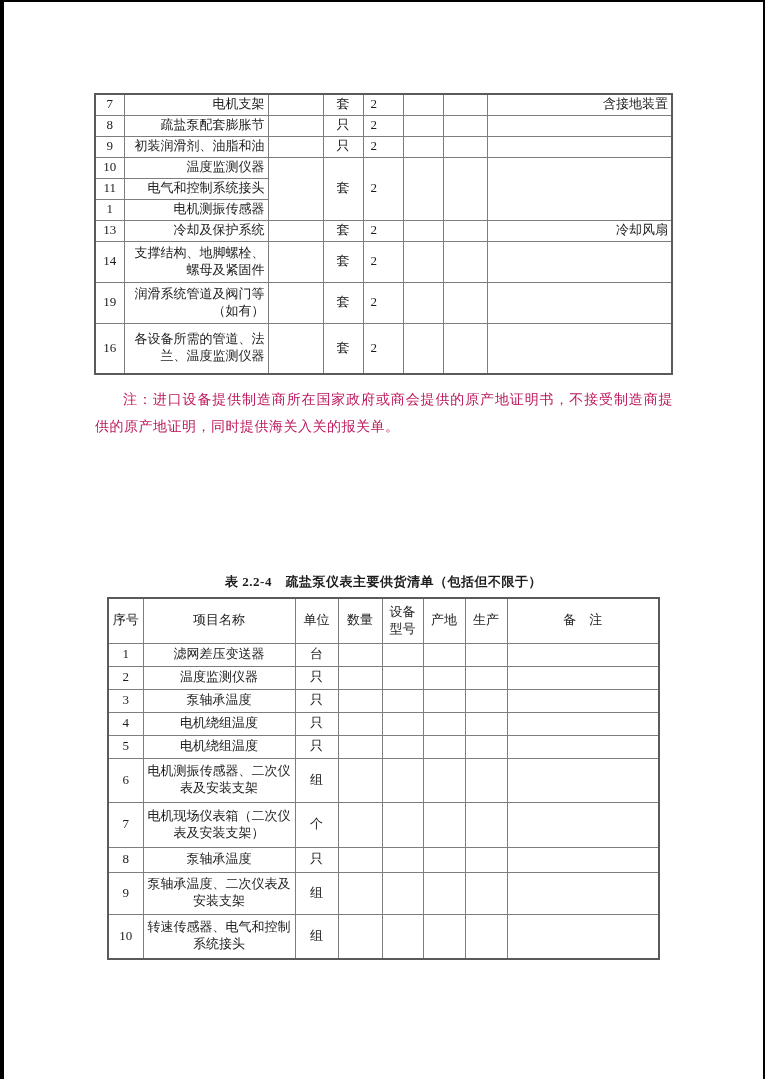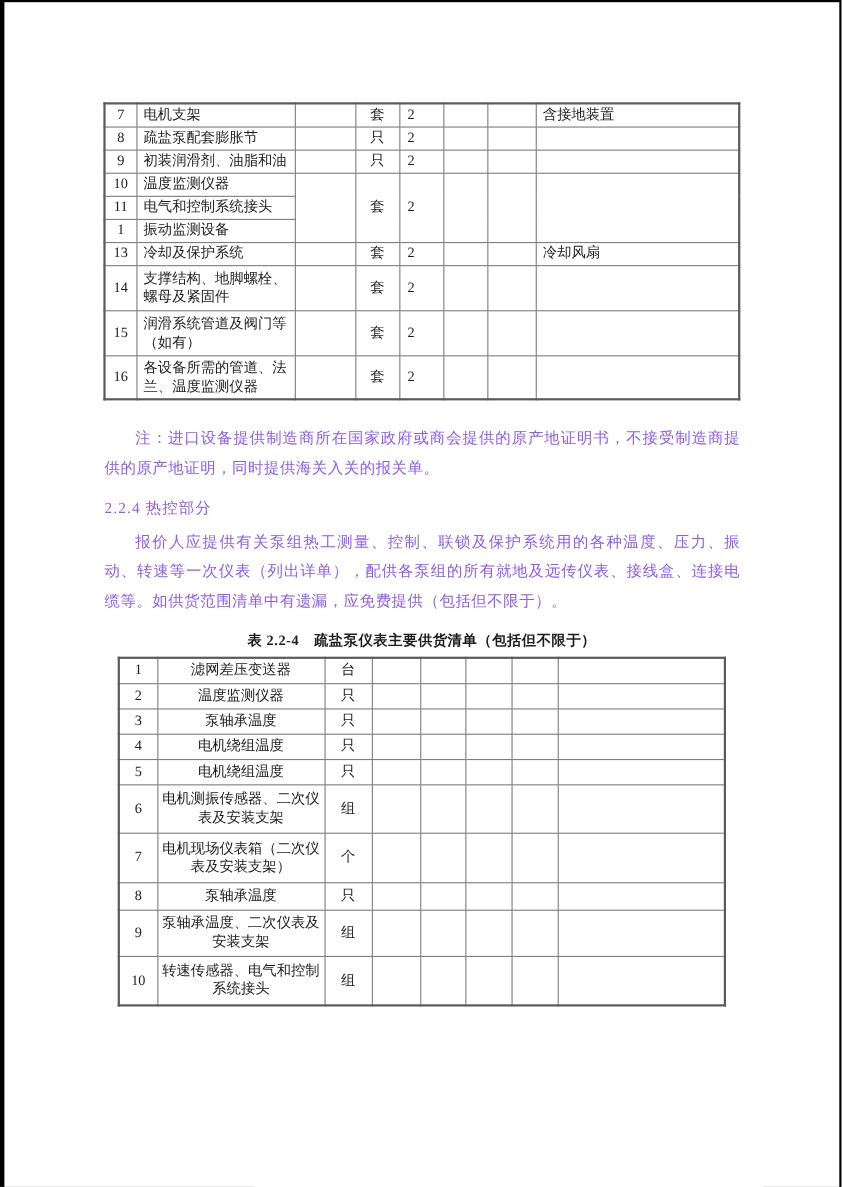--- a/index.html
+++ b/index.html
@@ -27,26 +27,26 @@
     color:#1c1c1c;
     vertical-align:middle;
     padding:1px 3px;
     line-height:1.3;
     overflow:hidden;
     text-align:center;
     word-break:break-all;
   }
   .t1{left:90px;top:91px;width:577px;border:2px solid #5a5a5a;}
   .t2{left:103px;top:595px;width:551px;border:2px solid #5a5a5a;}
-  .t1 td.name, .t1 td.remark{text-align:left;padding-left:6px;}
+  .t1 td.name, .t1 td.remark{text-align:right;padding-left:6px;}
   .t1 td.qty{text-align:left;padding-left:7px;}
   .txt{
     position:absolute;
     left:91px;width:578px;
-    font-size:14px;color:#8b5cf6;
+    font-size:14px;color:#be185d;
     line-height:27px;
     letter-spacing:0.5px;
     text-align:justify;
   }
   .indent{text-indent:2em;}
   .note{top:370px;}
   .heading{top:433px;letter-spacing:1px;}
   .para{top:464px;}
   .caption{
     position:absolute;
@@ -114,21 +114,21 @@
         <td rowspan="3"></td>
         <td rowspan="3"></td>
         <td rowspan="3" class="remark"></td>
       </tr>
       <tr style="height:21px">
         <td class="no">11</td>
         <td class="name">电气和控制系统接头</td>
       </tr>
       <tr style="height:21px">
         <td class="no">1</td>
-        <td class="name">振动监测设备</td>
+        <td class="name">电机测振传感器</td>
       </tr>
       <tr style="height:21px">
         <td class="no">13</td>
         <td class="name">冷却及保护系统</td>
         <td></td>
         <td>套</td>
         <td class="qty">2</td>
         <td></td>
         <td></td>
         <td class="remark">冷却风扇</td>
@@ -137,62 +137,70 @@
         <td class="no">14</td>
         <td class="name">支撑结构、地脚螺栓、螺母及紧固件</td>
         <td></td>
         <td>套</td>
         <td class="qty">2</td>
         <td></td>
         <td></td>
         <td class="remark"></td>
       </tr>
       <tr style="height:41px">
-        <td class="no">15</td>
+        <td class="no">19</td>
         <td class="name">润滑系统管道及阀门等（如有）</td>
         <td></td>
         <td>套</td>
         <td class="qty">2</td>
         <td></td>
         <td></td>
         <td class="remark"></td>
       </tr>
-      <tr style="height:40px">
+      <tr style="height:51px">
         <td class="no">16</td>
         <td class="name">各设备所需的管道、法兰、温度监测仪器</td>
         <td></td>
         <td>套</td>
         <td class="qty">2</td>
         <td></td>
         <td></td>
         <td class="remark"></td>
       </tr>
     </tbody>
   </table>
 
   <p class="txt note indent">注：进口设备提供制造商所在国家政府或商会提供的原产地证明书，不接受制造商提供的原产地证明，同时提供海关入关的报关单。</p>
 
-  <p class="txt heading">2.2.4 热控部分</p>
-
-  <p class="txt para indent">报价人应提供有关泵组热工测量、控制、联锁及保护系统用的各种温度、压力、振动、转速等一次仪表（列出详单），配供各泵组的所有就地及远传仪表、接线盒、连接电缆等。如供货范围清单中有遗漏，应免费提供（包括但不限于）。</p>
+
 
   <div class="caption">表 2.2-4　疏盐泵仪表主要供货清单（包括但不限于）</div>
 
   <table class="t2">
     <colgroup>
       <col style="width:35px">
         <col style="width:152px">
         <col style="width:43px">
       <col style="width:44px">
         <col style="width:41px">
         <col style="width:42px">
       <col style="width:42px">
         <col style="width:152px">
     </colgroup>
     <tbody>
+      <tr class="hdr" style="height:45px">
+        <td>序号</td>
+        <td>项目名称</td>
+        <td>单位</td>
+        <td>数量</td>
+        <td>设备型号</td>
+        <td>产地</td>
+        <td>生产</td>
+        <td>备　注</td>
+      </tr>
       <tr style="height:23px">
         <td>1</td>
         <td>滤网差压变送器</td>
         <td>台</td>
         <td></td>
         <td></td>
         <td></td>
         <td></td>
         <td></td>
       </tr>

